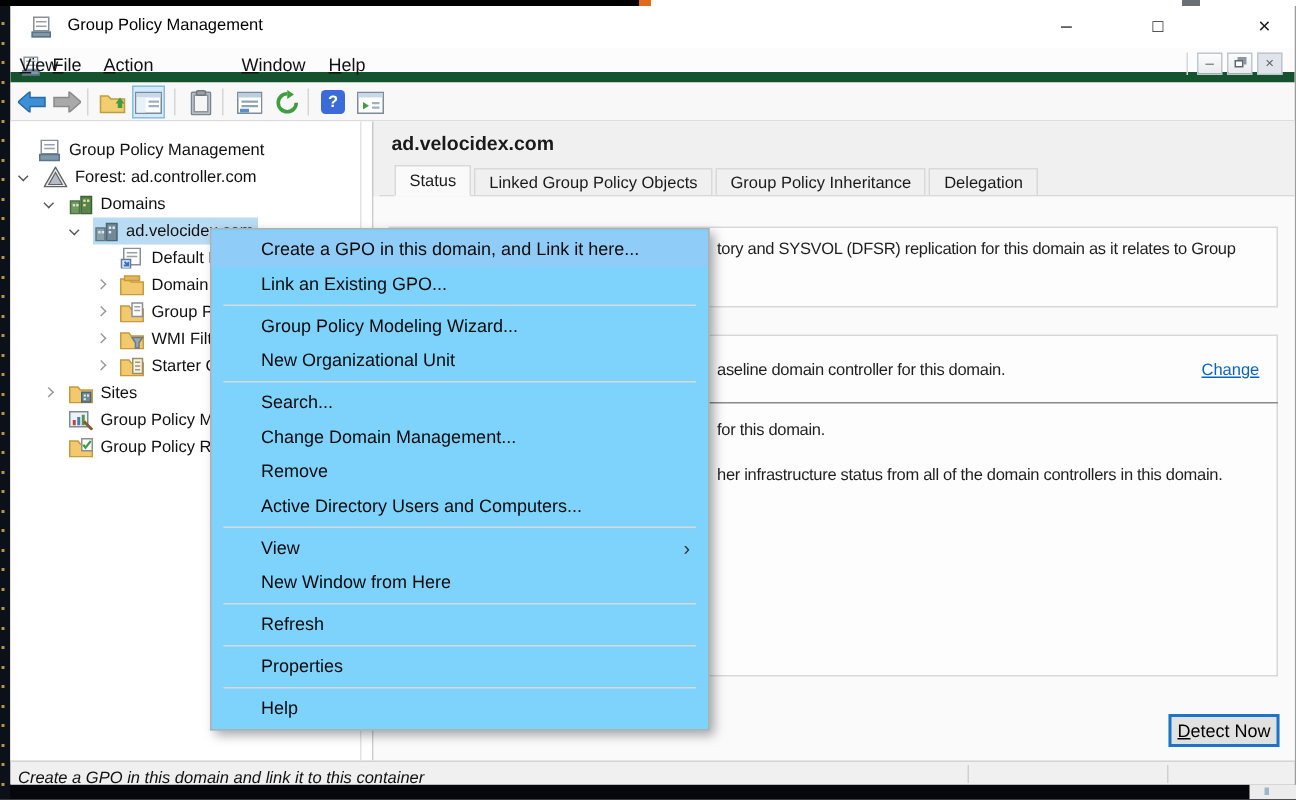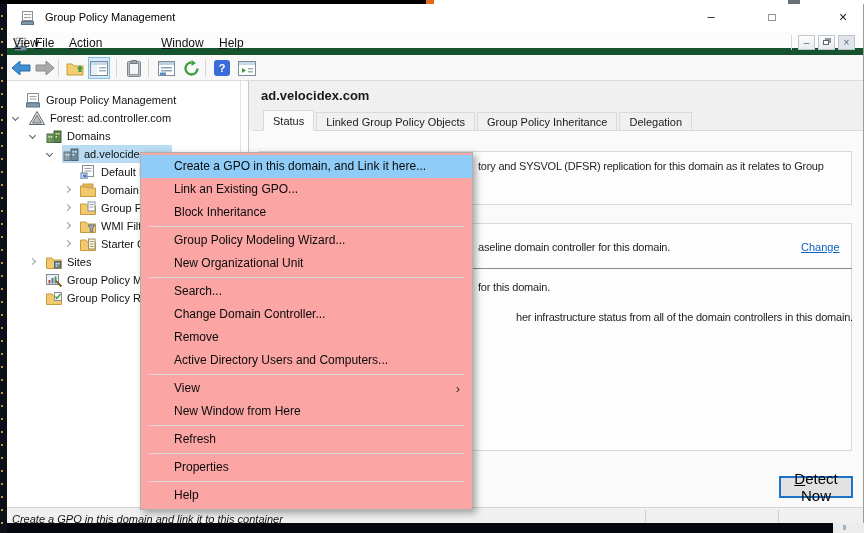--- a/index.html
+++ b/index.html
@@ -82,37 +82,37 @@
   .tab.active{background:#fafafa;height:21px;border-bottom:1px solid #fafafa;position:relative;top:0px;
               padding-top:4px;}
   .rp-body{position:absolute;left:0;top:50px;right:0;bottom:0;background:#fafafa;}
   .gbox{position:absolute;background:#fdfdfd;border:1px solid #d8d8d8;}
   .box1{left:10px;top:20px;width:593px;height:54px;}
   .box2{left:10px;top:92px;width:593px;height:228px;}
   .frag{position:absolute;font-size:11px;letter-spacing:-0.2px;color:#1f1f1f;white-space:nowrap;}
   .frag1{left:229px;top:29px;}
   .frag2{left:229px;top:110px;}
   .frag3{left:229px;top:150px;}
-  .frag4{left:229px;top:180px;padding-left:38px;}
+  .frag4{left:229px;top:180px;}
   .change-link{position:absolute;left:552px;top:110px;font-size:11px;color:#0b64c4;text-decoration:underline;}
   .hline{position:absolute;left:60px;top:137px;width:543px;height:1px;background:#8a8a8a;}
   .detect-btn{position:absolute;left:530px;top:345px;width:74px;height:22px;background:#e1e1e1;
-              border:2px solid #1a74c9;font-size:15px;text-align:center;color:#000;
+              border:2px solid #1a74c9;font-size:12px;text-align:center;color:#000;
               display:flex;align-items:center;justify-content:center;}
   .detect-btn .ak{display:inline-block;}
 
   
   .statusbar{position:absolute;left:0;bottom:0;right:0;height:16px;background:#f0f0f0;
              border-top:1px solid #d4d4d4;font-size:11px;}
   .status-text{position:absolute;left:5px;top:5px;color:#111;font-style:italic;}
   .sdiv{position:absolute;top:2px;width:1px;height:12px;background:#cfcfcf;}
   .sdiv1{left:638px;} .sdiv2{left:771px;}
 
   
-  .ctxmenu{position:absolute;left:140px;top:152px;width:333px;background:#fca5a5;
+  .ctxmenu{position:absolute;left:140px;top:152px;width:333px;background:#7dd3fc;
            border:1px solid #b0b0b0;box-shadow:3px 3px 7px rgba(0,0,0,.35);padding:2px 0;z-index:50;}
   .mi{position:relative;height:23px;line-height:23px;font-size:12px;padding-left:33px;color:#0a0a0a;
       white-space:nowrap;}
   .mi.hl{background:#8fcdf8;}
   .msep{height:1px;background:#d9d9d9;margin:2px 8px;}
   .subarrow{position:absolute;right:12px;top:0;font-size:13px;color:#333;}
 
   
   .appicon{width:16px;height:16px;position:relative;display:inline-block;}
   .appicon .pg{position:absolute;left:2px;top:1px;width:11px;height:10px;background:#fdfdfd;
@@ -460,27 +460,26 @@
     <div class="statusbar">
       <span class="status-text">Create a GPO in this domain and link it to this container</span>
       <span class="sdiv sdiv1"></span>
       <span class="sdiv sdiv2"></span>
     </div>
   </div>
 
   <div class="ctxmenu">
     <div class="mi hl">Create a GPO in this domain, and Link it here...</div>
     <div class="mi">Link an Existing GPO...</div>
-    <div class="mi">Block Inheritance</div>
     <div class="msep"></div>
     <div class="mi">Group Policy Modeling Wizard...</div>
     <div class="mi">New Organizational Unit</div>
     <div class="msep"></div>
     <div class="mi">Search...</div>
-    <div class="mi">Change Domain Controller...</div>
+    <div class="mi">Change Domain Management...</div>
     <div class="mi">Remove</div>
     <div class="mi">Active Directory Users and Computers...</div>
     <div class="msep"></div>
     <div class="mi">
       <span>View</span>
       <span class="subarrow">›</span>
     </div>
     <div class="mi">New Window from Here</div>
     <div class="msep"></div>
     <div class="mi">Refresh</div>

